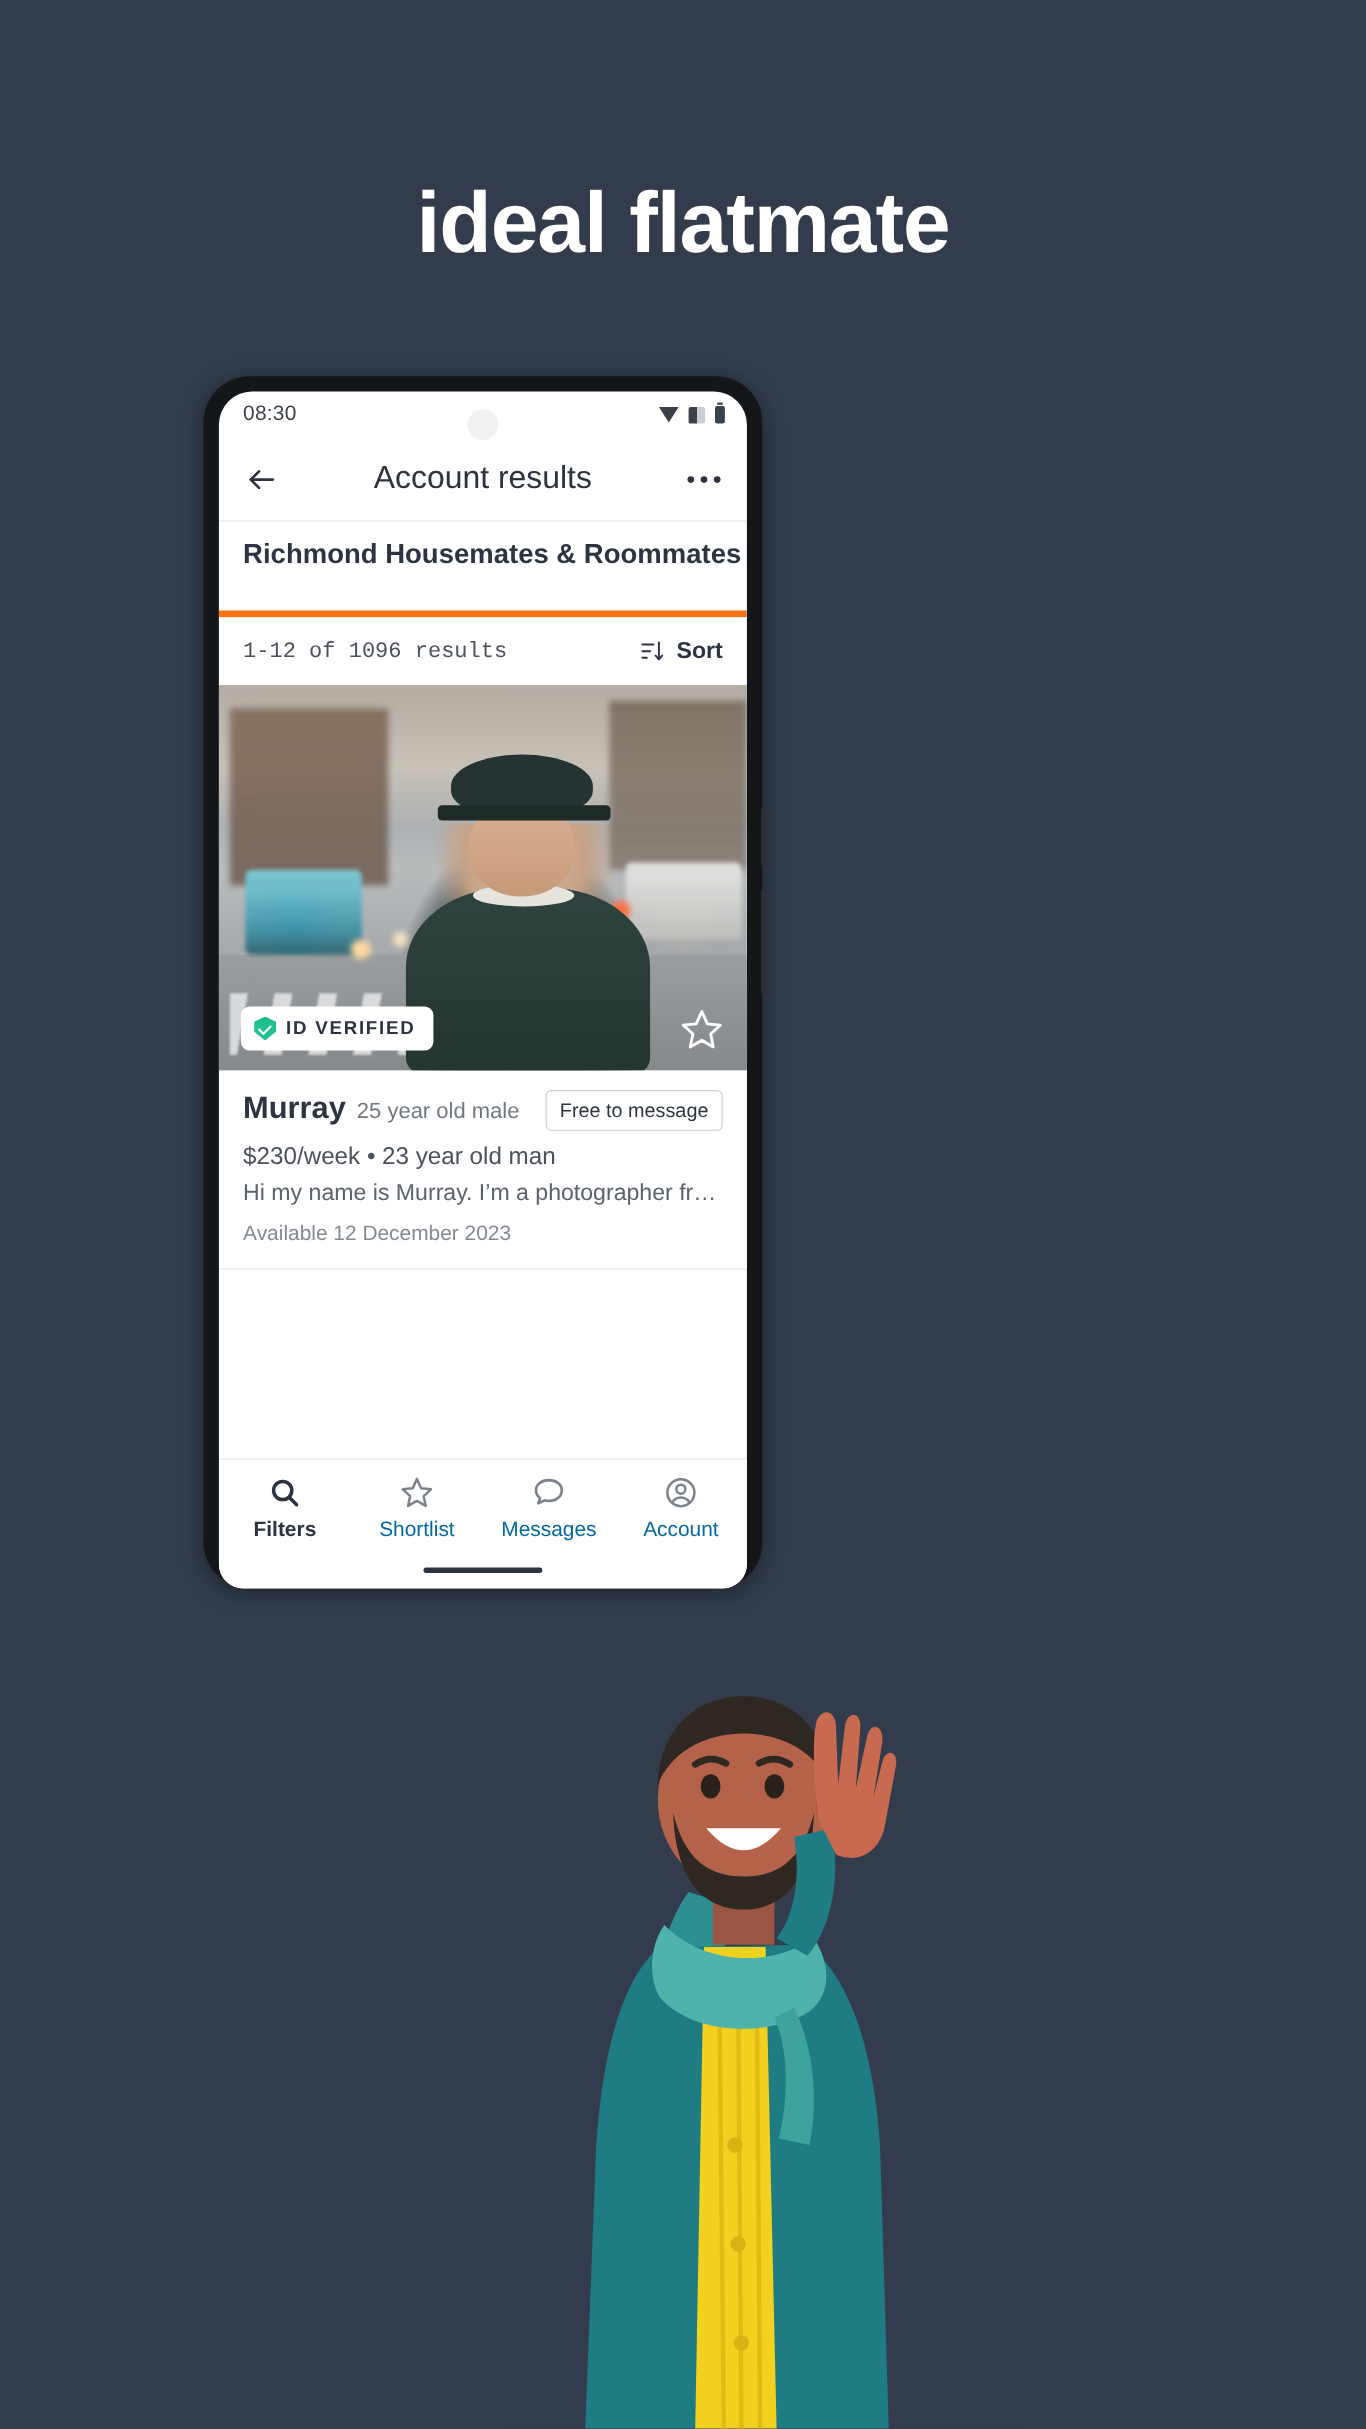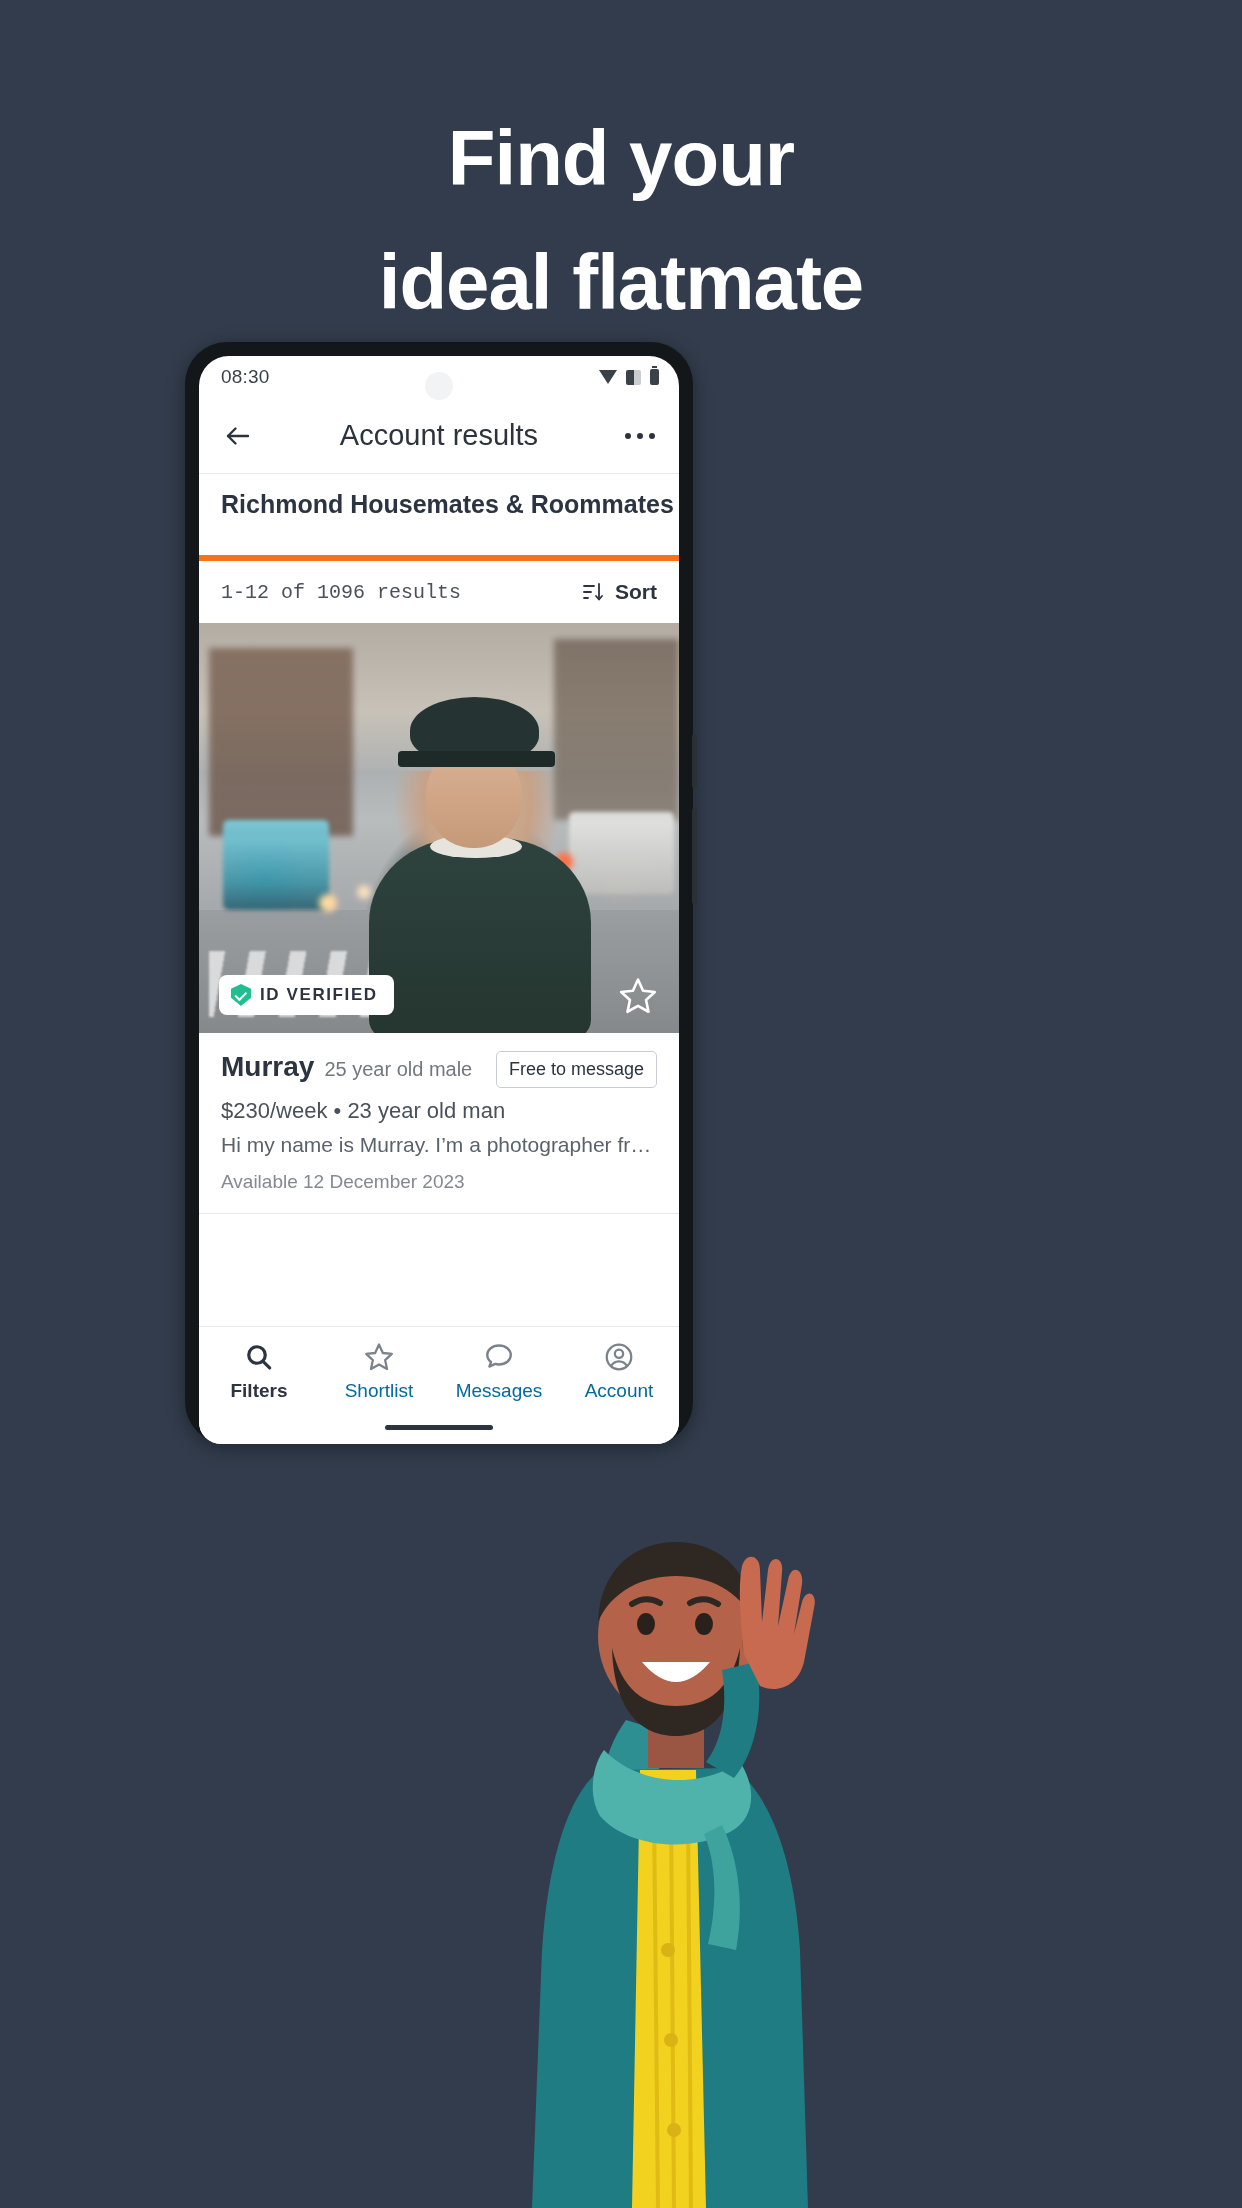--- a/index.html
+++ b/index.html
@@ -191,21 +191,21 @@
   }
   .results-count { font-size: 20px; color: #4a515b; font-family: Liberation Mono, monospace; }
   .sort-ctl {
     display: flex; align-items: center; gap: 10px;
     font-size: 21px; font-weight: bold; color: #2c3442;
   }
 
   
   .card { background: #fff; }
   .photo {
-    height: 410px;
+    height: 350px;
     position: relative;
     background:
       radial-gradient(ellipse 120px 150px at 58% 44%, #d7b79a 0%, #c7a287 45%, rgba(199,162,135,0) 70%),
       radial-gradient(ellipse 150px 200px at 57% 82%, #2c3b38 0%, #243230 50%, rgba(36,50,48,0) 76%),
       radial-gradient(circle 60px at 14% 62%, #3ba0b4 0%, rgba(59,160,180,0) 70%),
       radial-gradient(circle 50px at 88% 60%, #b9b3ab 0%, rgba(185,179,171,0) 70%),
       linear-gradient(180deg, #8d9095 0%, #9aa0a3 20%, #b9bcbd 48%, #a6a9ab 70%, #8e9295 100%);
     overflow: hidden;
   }
   .photo .sky {
@@ -366,21 +366,20 @@
     top: 1250px;
     width: 320px;
     height: 958px;
     pointer-events: none;
   }
 </style>
 </head>
 <body>
 
 <div class="headline">
-  <span class="l1">Find your</span>
   <span class="l2">ideal flatmate</span>
 </div>
 
 <div class="phone">
   <div class="phone-buttons btn-a"></div>
   <div class="phone-buttons btn-b"></div>
 
   <div class="screen">
 
     <div class="statusbar">

